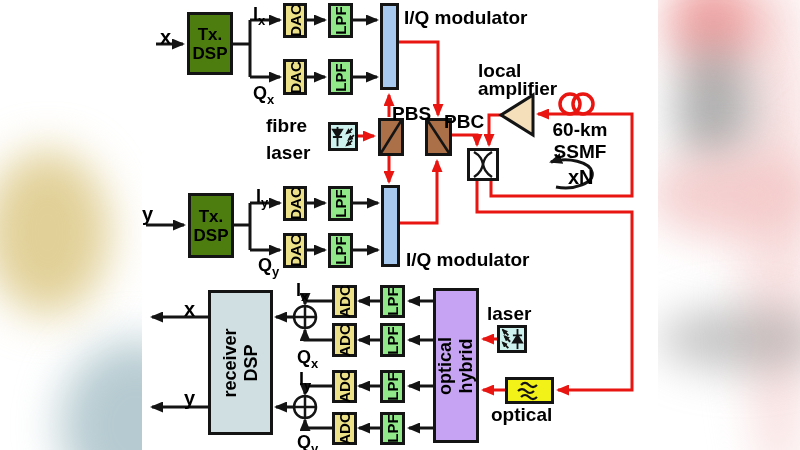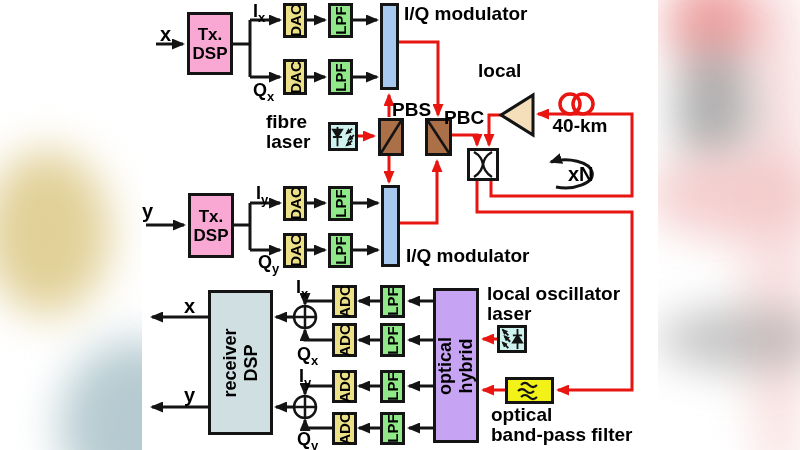--- a/index.html
+++ b/index.html
@@ -3,27 +3,27 @@
 <meta charset="utf-8">
 <style>
   html,body{margin:0;padding:0;background:#fff;}
   #canvas{position:relative;width:800px;height:450px;background:#ffffff;overflow:hidden;
           font-family:"Liberation Sans",sans-serif;font-weight:bold;color:#000;}
   .blurzone{position:absolute;top:0;height:450px;overflow:hidden;z-index:1;}
   .blob{position:absolute;border-radius:50%;filter:blur(22px);}
   #wires{position:absolute;left:0;top:0;z-index:2;}
   .bx{position:absolute;box-sizing:border-box;border:3px solid #141414;
       display:flex;align-items:center;justify-content:center;z-index:3;overflow:visible;}
-  .cream{background:#f9a8d4;} .yel{background:#ece189;} .grn{background:#90e888;}
+  .cream{background:#4d7c0f;} .yel{background:#ece189;} .grn{background:#90e888;}
   .blu{background:#a7c9ef;} .brn{background:#ac7048;} .cyn{background:#cef2ee;}
   .pur{background:#c7a4f3;} .flt{background:#f2f218;} .rxg{background:#cfdfe2;} .wht{background:#fff;}
   .vt{transform:rotate(-90deg);white-space:nowrap;font-size:15px;line-height:1;}
   .vt2{transform:rotate(-90deg);white-space:nowrap;text-align:center;font-size:18px;line-height:21px;}
   .hx2{text-align:center;font-size:17px;line-height:19px;}
-  .lbl{position:absolute;z-index:4;font-size:19px;line-height:20px;white-space:nowrap;}
+  .lbl{position:absolute;z-index:4;font-size:19px;line-height:27px;white-space:nowrap;}
   .sig{font-size:18px;} .sig sub{font-size:13px;}
   .f20{font-size:20px;}
   .ctr{text-align:center;}
   .innersvg{position:absolute;left:-3px;top:-3px;}
 </style>
 </head>
 <body>
 
 <div id="canvas">
 
@@ -253,38 +253,39 @@
   <div class="lbl" style="left:392px;top:100px;">PBS</div>
   <div class="lbl" style="left:444px;top:108px;">PBC</div>
 
   <div class="lbl" style="left:266px;top:112px;">
     <span>fibre</span><br>
     <span>laser</span></div>
 
   <div class="lbl" style="left:478px;top:43px;line-height:18.5px;">
     <br>
     <span>local</span><br>
-    </div>
-
-  <div class="lbl ctr" style="left:538px;top:116px;width:84px;">40-km</div>
+    <span>amplifier</span></div>
+
+  <div class="lbl ctr" style="left:538px;top:116px;width:84px;">60-km</div>
+  <div class="lbl ctr" style="left:538px;top:138px;width:84px;">SSMF</div>
   <div class="lbl f20" style="left:568px;top:164px;">xN</div>
 
   <div class="lbl f20" style="left:142px;top:201px;">y</div>
   <div class="lbl sig" style="left:256px;top:183px;"><span>I</span><sub>y</sub></div>
   <div class="lbl sig" style="left:258px;top:252px;"><span>Q</span><sub>y</sub></div>
   <div class="lbl" style="left:406px;top:246px;">I/Q modulator</div>
 
   <div class="lbl sig" style="left:296px;top:277px;"><span>I</span><sub>x</sub></div>
   <div class="lbl sig" style="left:297px;top:344px;"><span>Q</span><sub>x</sub></div>
   <div class="lbl sig" style="left:299px;top:366px;"><span>I</span><sub>y</sub></div>
   <div class="lbl sig" style="left:297px;top:429px;"><span>Q</span><sub>y</sub></div>
   <div class="lbl f20" style="left:184px;top:296px;">x</div>
   <div class="lbl f20" style="left:184px;top:385px;">y</div>
 
   <div class="lbl" style="left:487px;top:284px;line-height:20px;">
-    <span>local oscillator</span><br>
+    <br>
     <span>laser</span></div>
 
   <div class="lbl" style="left:491px;top:405px;line-height:20px;">
     <span>optical</span><br>
-    <span>band-pass filter</span></div>
+    </div>
 
 </div>
 
 </body></html>

